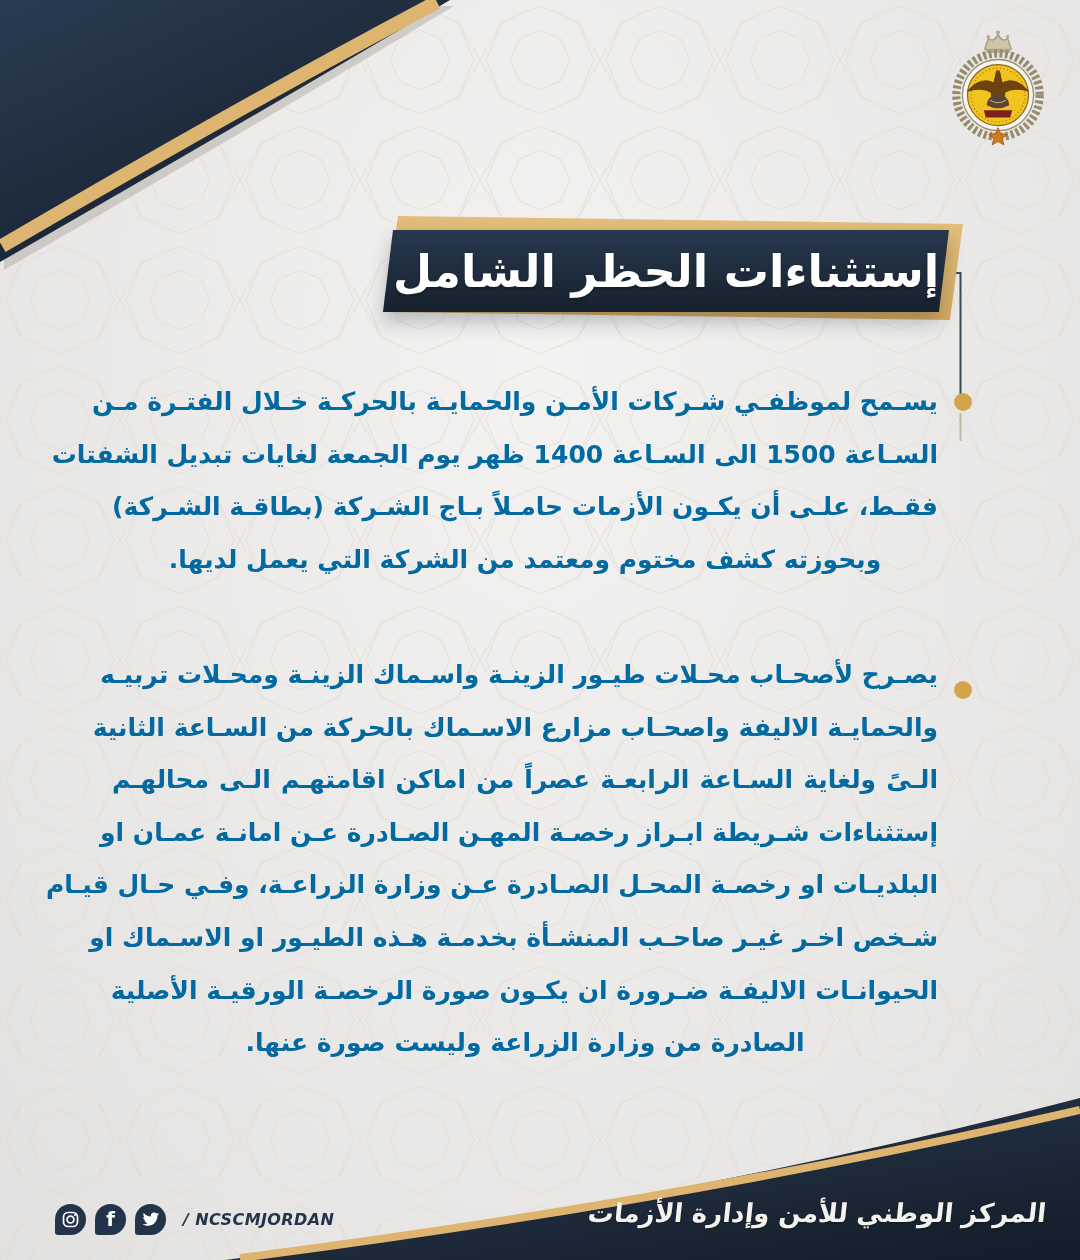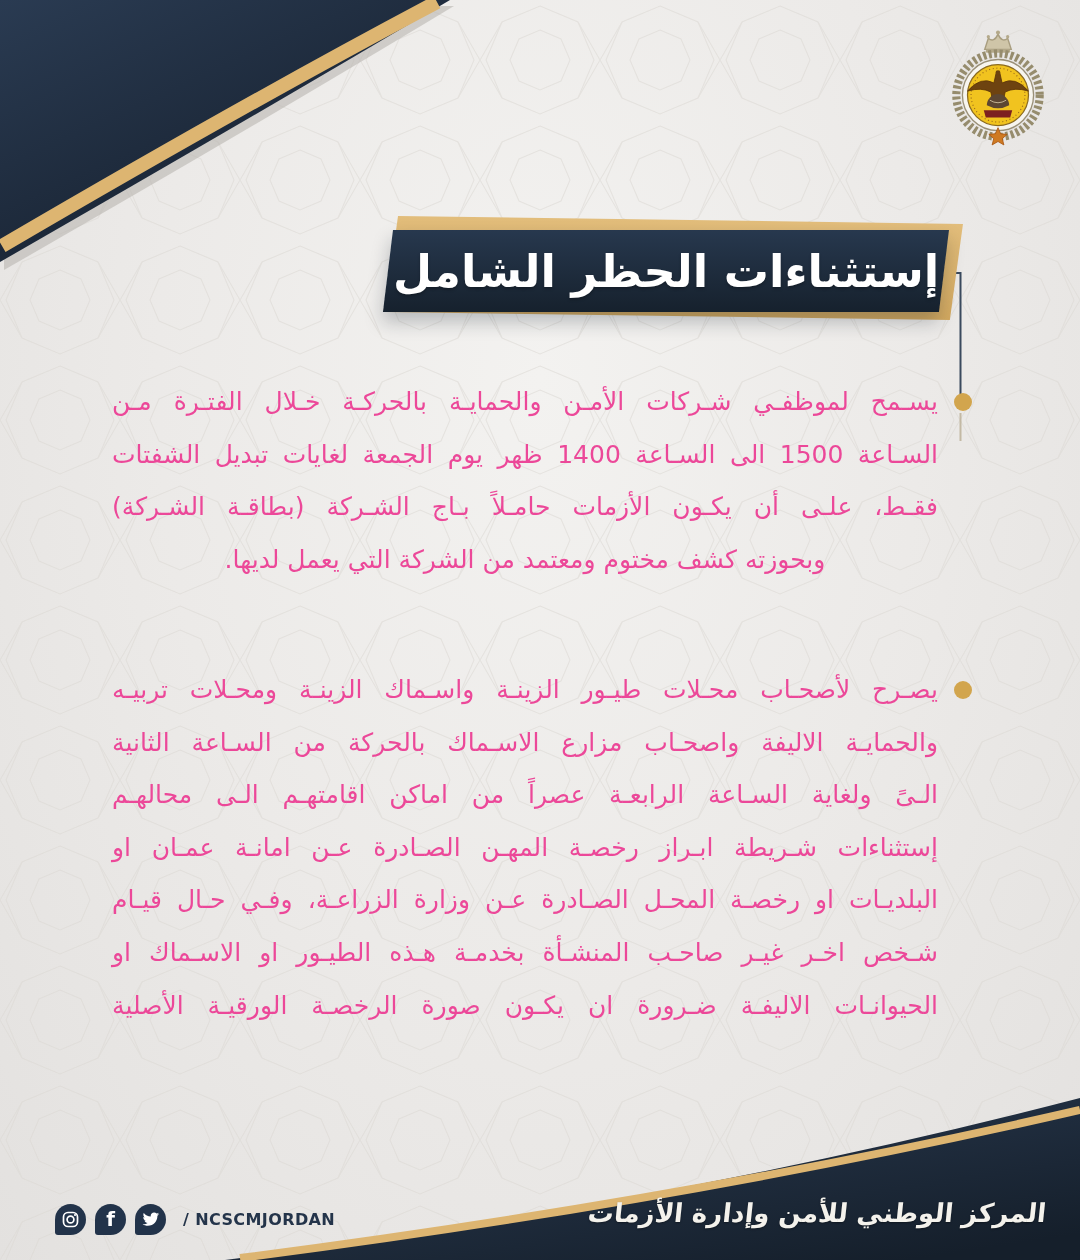--- a/index.html
+++ b/index.html
@@ -27,49 +27,49 @@
   }
   .banner-title{
     transform:skewX(7deg);direction:rtl;
     color:#ffffff;font-size:45px;font-weight:800;letter-spacing:0;
     white-space:nowrap;text-shadow:0 2px 3px rgba(0,0,0,.25);
   }
 
   
   .text-block{
     position:absolute;left:112px;width:826px;direction:rtl;z-index:2;
-    color:#ec4899;font-weight:400;font-size:25px;
+    color:#0369a1;font-weight:700;font-size:25px;
   }
   .para-line{
     line-height:52.6px;height:52.6px;white-space:nowrap;
     text-align:justify;text-align-last:justify;
   }
   .para-line.last{text-align-last:center;white-space:normal;}
   .blk1{top:376px;}
-  .blk2{top:664px;}
+  .blk2{top:649px;}
 
   .bullet-dot{
     position:absolute;width:18px;height:18px;border-radius:50%;
     background:#d2a54d;z-index:2;
   }
   .bullet-dot.b1{left:954px;top:393px;}
   .bullet-dot.b2{left:954px;top:681px;}
 
   
   .social{
     position:absolute;left:55px;top:1204px;display:flex;align-items:center;z-index:4;
   }
   .social-pin{
     width:31px;height:31px;margin-right:9px;background:#22334a;
     border-radius:50% 50% 50% 3px;
     display:flex;align-items:center;justify-content:center;color:#fff;
   }
   .social-handle{
     margin-left:8px;color:#24344a;font-size:16px;font-weight:700;
-    letter-spacing:.4px;white-space:nowrap;
+    letter-spacing:.4px;white-space:nowrap;font-style:italic;
   }
   .signature{
     position:absolute;right:34px;top:1198px;z-index:4;direction:rtl;
     color:#f4f2ec;font-size:26px;font-weight:700;
     transform:skewX(-6deg);
     text-shadow:0 1px 2px rgba(0,0,0,.35);white-space:nowrap;
   }
   .logo-box{position:absolute;right:26px;top:28px;z-index:3;}
   .fb-f{font-size:20px;font-weight:800;line-height:1;transform:translateY(-1px);}
 </style>
@@ -158,20 +158,21 @@
 </div>
 
 <div class="text-block blk2">
   <div class="para-line">يصـرح لأصحـاب محـلات طيـور الزينـة واسـماك الزينـة ومحـلات تربيـه</div>
   <div class="para-line">والحمايـة الاليفة واصحـاب مزارع الاسـماك بالحركة من السـاعة الثانية</div>
   <div class="para-line">الـىً ولغاية السـاعة الرابعـة عصراً من اماكن اقامتهـم الـى محالهـم</div>
   <div class="para-line">إستثناءات شـريطة ابـراز رخصـة المهـن الصـادرة عـن امانـة عمـان او</div>
   <div class="para-line">البلديـات او رخصـة المحـل الصـادرة عـن وزارة الزراعـة، وفـي حـال قيـام</div>
   <div class="para-line">شـخص اخـر غيـر صاحـب المنشـأة بخدمـة هـذه الطيـور او الاسـماك او</div>
   <div class="para-line">الحيوانـات الاليفـة ضـرورة ان يكـون صورة الرخصـة الورقيـة الأصلية</div>
+  <div class="para-line last">الصادرة من وزارة الزراعة وليست صورة عنها.</div>
 </div>
 
 <div class="social">
   <div class="social-pin">
     <svg width="17" height="17" viewBox="0 0 17 17">
       <rect x="1.5" y="1.5" width="14" height="14" rx="4.5" fill="none" stroke="#fff" stroke-width="1.7"></rect>
       <circle cx="8.5" cy="8.5" r="3.4" fill="none" stroke="#fff" stroke-width="1.7"></circle>
       <circle cx="13" cy="4" r="1.1" fill="#fff"></circle>
     </svg>
   </div>

